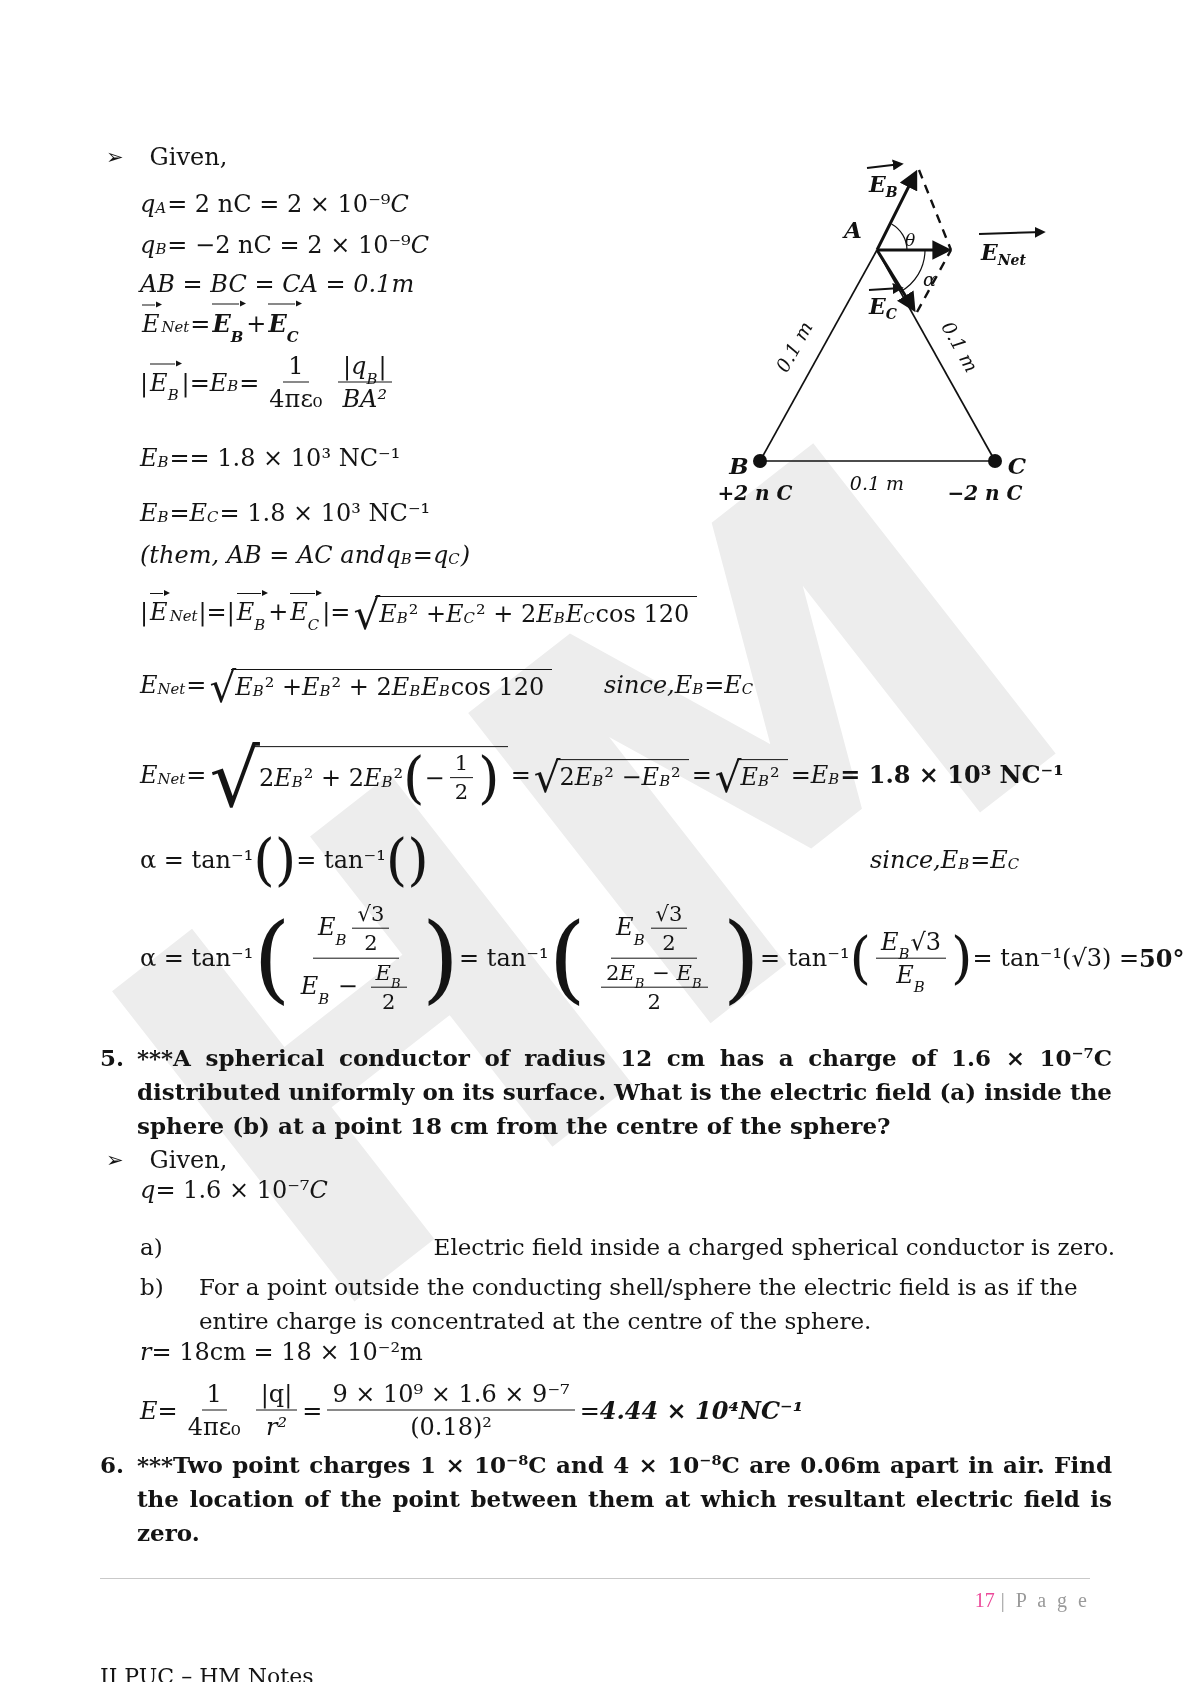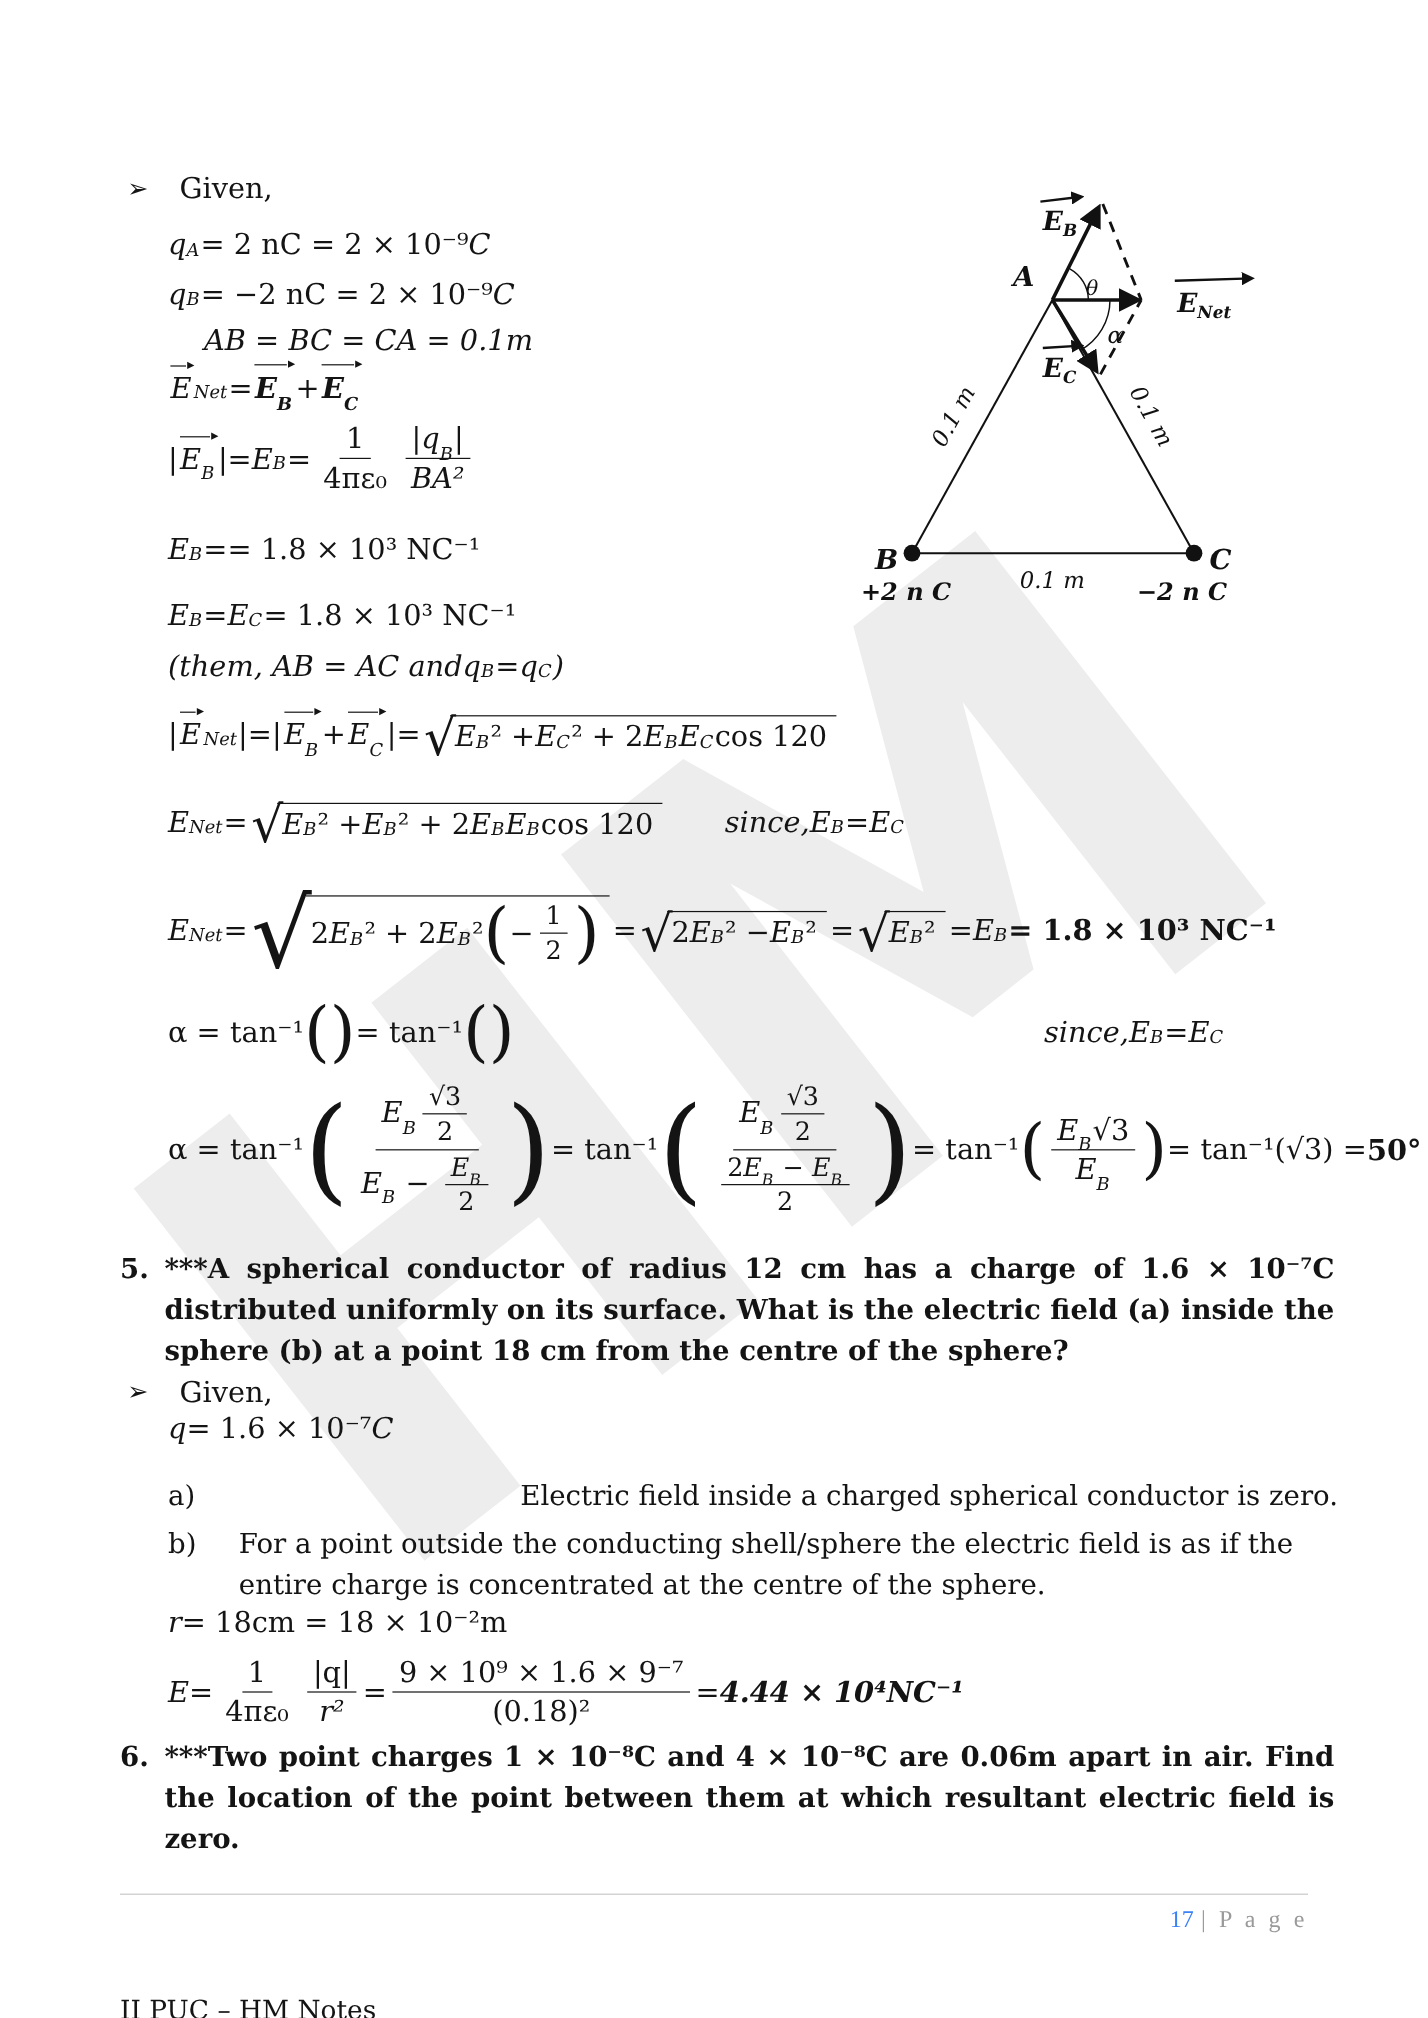--- a/index.html
+++ b/index.html
@@ -34,21 +34,21 @@
   .bullet{font-family:"DejaVu Sans","Liberation Sans",sans-serif;font-size:21px;margin-right:26px;}
   .prob{display:flex;font-weight:bold;text-align:justify;}
   .prob .pnum{width:37px;flex:none;}
   .item{display:flex;}
   .item .imark{width:35px;flex:none;}
   .footer-rule{position:absolute;left:100px;right:100px;top:1578px;border-top:1.4px solid #c9c9c9;z-index:2;}
   .footer-left{position:absolute;left:100px;top:1676px;transform:translateY(-50%);
                font-weight:normal;font-size:22px;z-index:2;text-align:right;}
   .footer-right{position:absolute;right:100px;top:1600px;transform:translateY(-50%);
                 font-size:20px;z-index:2;font-family:"Liberation Serif",serif;}
-  .footer-right .pg{color:#3b82f6;}
+  .footer-right .pg{color:#ec4899;}
   .footer-right .pw{color:#9a9a9a;letter-spacing:3px;margin-left:6px;}
   svg text{font-family:"DejaVu Serif","Liberation Serif",serif;fill:#111;}
 </style>
 </head>
 <body>
 
 <div class="page">
 
   <div class="wm">HM</div>
 
@@ -110,21 +110,21 @@
       <span class="it">C</span>
   </div>
 
   <div class="row" style="left:140px;top:245px;">
     <span class="it">q</span>
       <sub>B</sub>
       <span> = −2 nC = 2 × 10⁻⁹</span>
       <span class="it">C</span>
   </div>
 
-  <div class="row it" style="left:140px;top:284px;margin-left:30px;">
+  <div class="row it" style="left:140px;top:284px;">
     <span>AB = BC = CA = 0.1m</span>
   </div>
 
   <div class="row" style="left:140px;top:323px;">
     <span class="vec"><span class="it">E</span></span>
       <sub>Net</sub>
     <span> = </span>
     <span class="vec b"><span class="it">E</span><sub>B</sub></span>
     <span> + </span>
     <span class="vec b"><span class="it">E</span><sub>C</sub></span>

